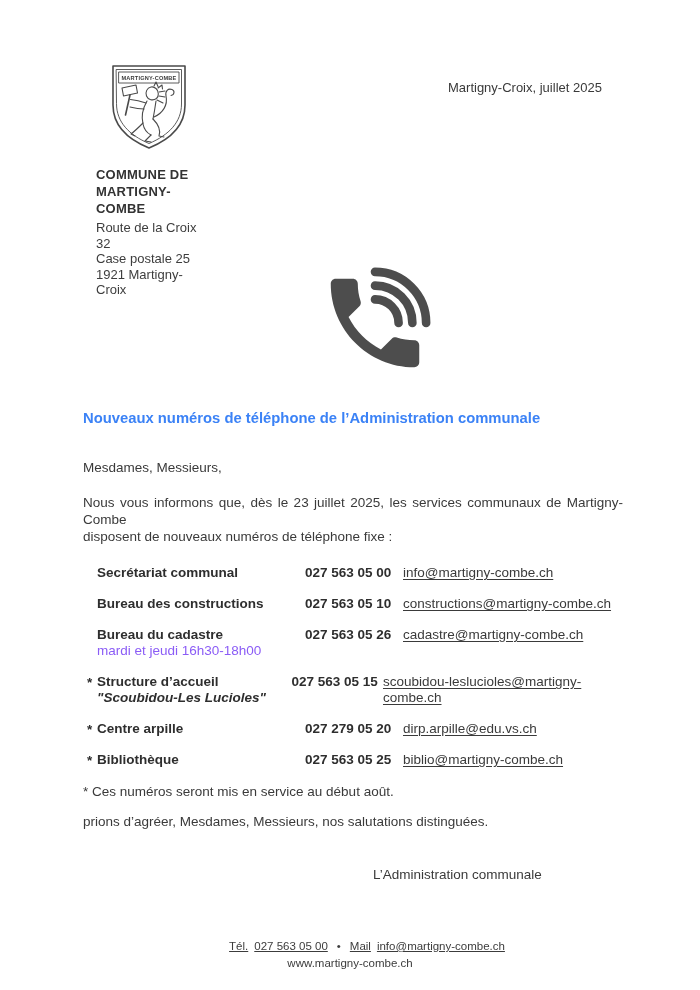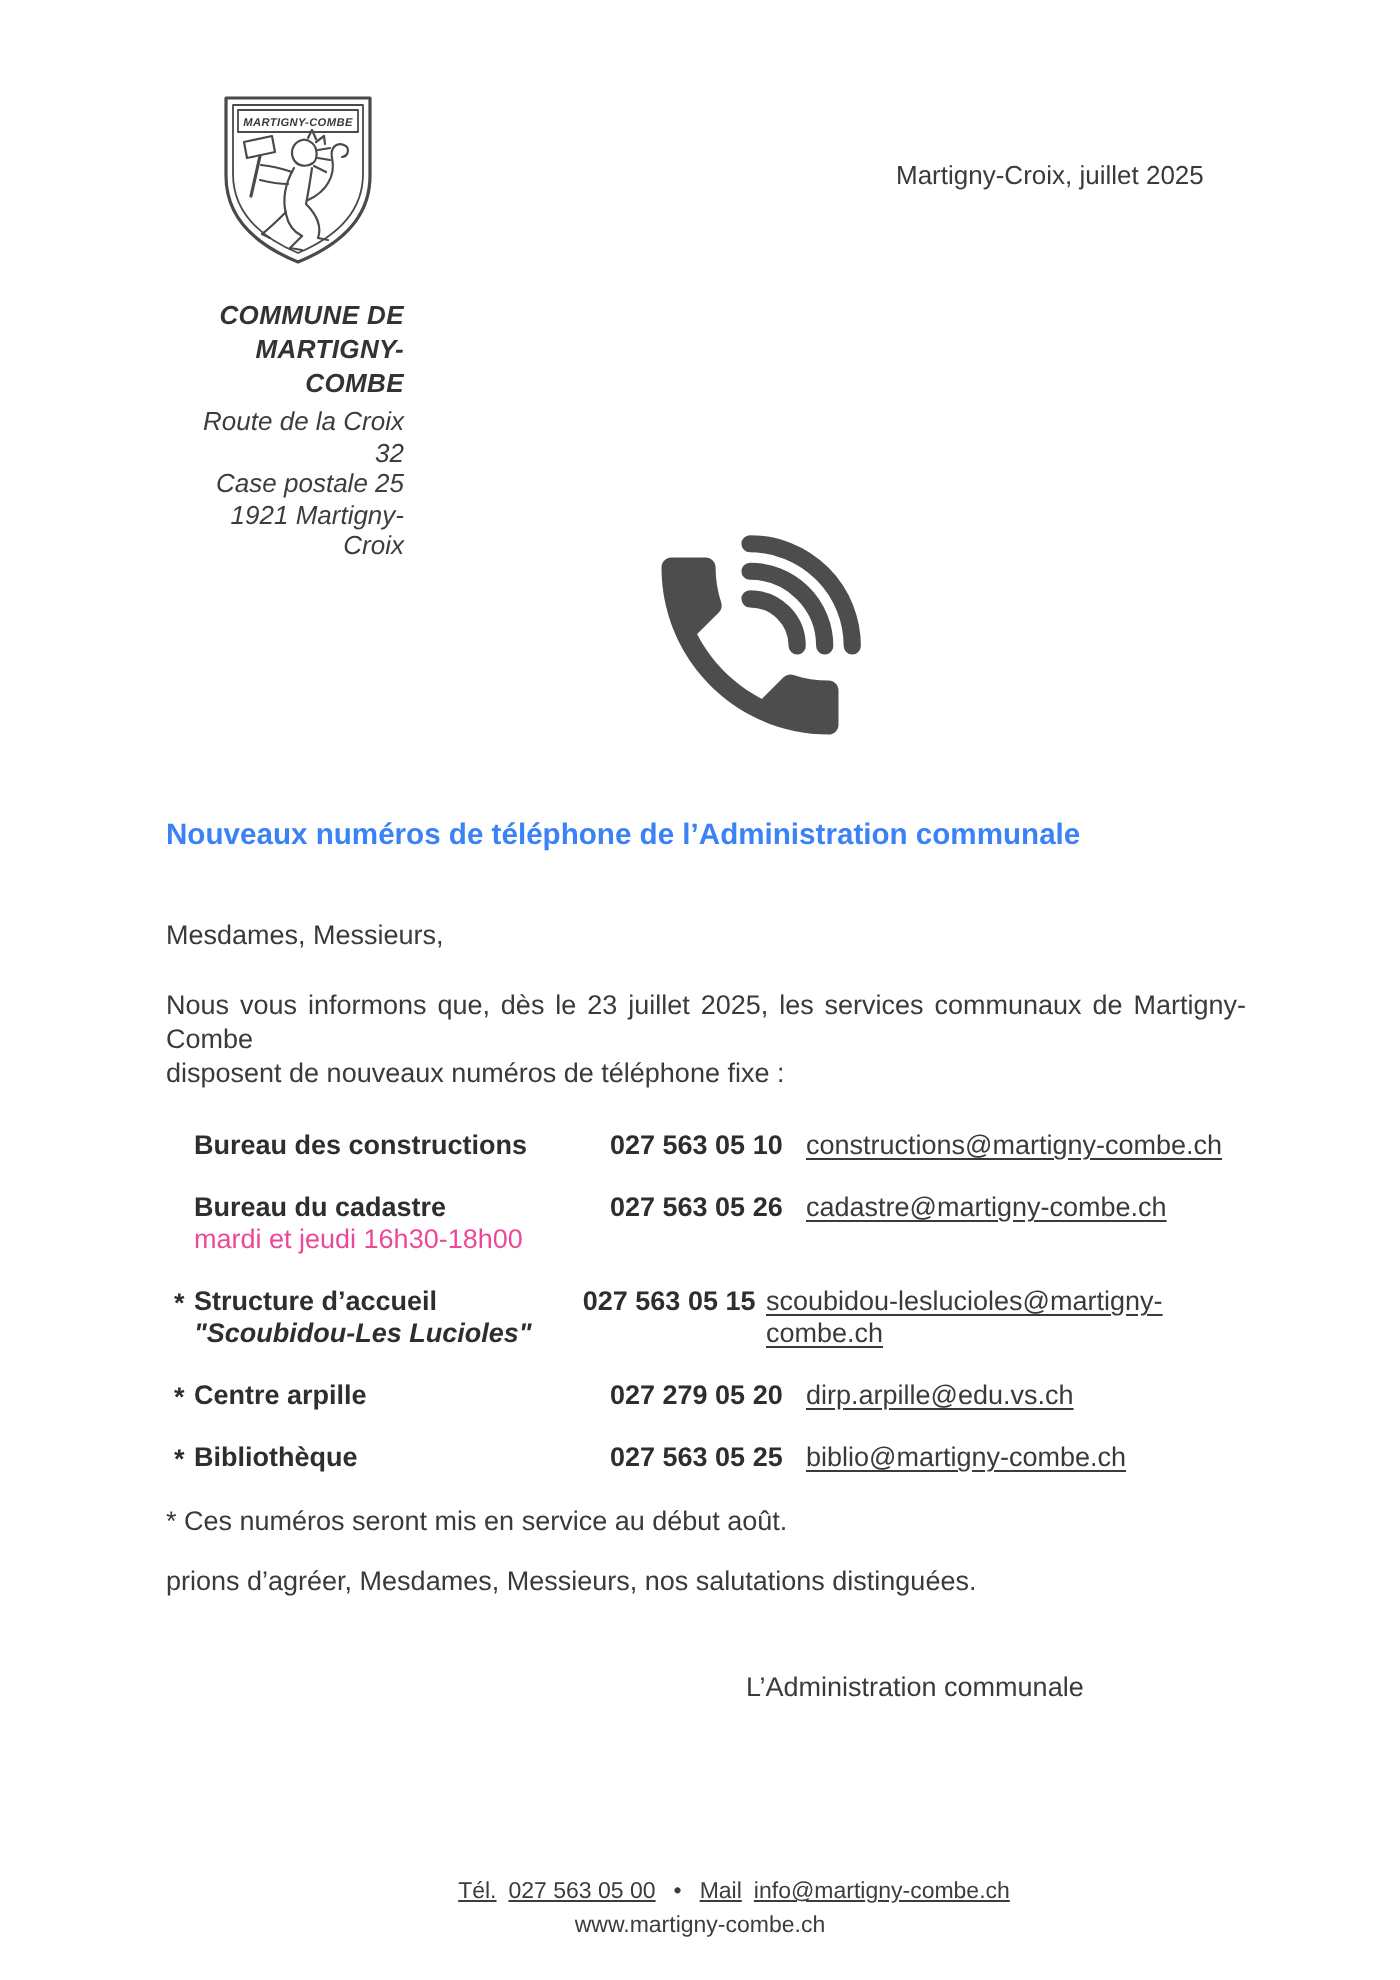--- a/index.html
+++ b/index.html
@@ -2,40 +2,40 @@
 <html><head>
 <meta charset="utf-8">
 <style>
   * { margin:0; padding:0; box-sizing:border-box; }
   html,body { background:#ffffff; }
   .page {
     position:relative; width:700px; height:990px; background:#ffffff;
     font-family:"Liberation Sans", sans-serif; color:#3a3a3a; overflow:hidden;
   }
   
-  .crest-block { position:absolute; left:96px; top:46px; width:106px; text-align:right;font-style:italic; }
+  .crest-block { position:absolute; left:96px; top:63px; width:106px; text-align:left; }
   .shield-svg { display:block; margin:0 auto; }
   .sender-name { margin-top:13px; font-size:13px; font-weight:bold; color:#333; line-height:17px; letter-spacing:.2px; }
   .sender-addr { margin-top:3px; font-size:13px; line-height:15.5px; color:#3d3d3d; }
   
   .dateline { position:absolute; left:448px; top:80px; font-size:13px; color:#3a3a3a; }
   
   .phone-art { position:absolute; left:316px; top:264px; }
   
   .content { position:absolute; left:83px; top:410px; width:540px; font-size:13.5px; line-height:17px; }
   .title { font-size:14.8px; font-weight:bold; color:#3b82f6; margin-bottom:32px; }
   .salutation { margin-bottom:18px; }
   .para { margin-bottom:20px; }
   .stretch { text-align:justify; text-align-last:justify; }
   
   .contacts { margin-bottom:0; }
   .contact-row { position:relative; display:flex; align-items:flex-start; margin-bottom:15px; }
   .contact-row .star { position:absolute; left:4px; top:0; font-weight:bold; color:#2e2e2e; }
   .cell-label { width:222px; padding-left:14px; font-weight:bold; color:#2e2e2e; line-height:16px; }
-  .cell-label .sub-normal { font-weight:normal; color:#ec4899; display:block; }
+  .cell-label .sub-normal { font-weight:normal; color:#8b5cf6; display:block; }
   .cell-label .sub-bolditalic { font-weight:bold; font-style:italic; color:#2e2e2e; display:block; }
   .cell-phone { width:98px; font-weight:bold; color:#2e2e2e; line-height:16px; white-space:nowrap; }
   .cell-email { line-height:16px; text-decoration:underline; text-underline-offset:2px; color:#3a3a3a; }
   .footnote { margin-top:10px; margin-bottom:13px; }
   .closing { margin-bottom:36px; }
   .signature { margin-left:290px; }
   
   .page-footer { position:absolute; left:0; right:0; top:938px; text-align:center; font-size:11.5px; line-height:17px; color:#3c3c3c; }
   .page-footer .line1 { margin-left:34px;text-decoration:underline; }
   .page-footer .gap-s { display:inline-block; width:6px; }
@@ -101,20 +101,26 @@
 
     <div class="salutation">Mesdames, Messieurs,</div>
 
     <div class="para">
       <div class="stretch">Nous vous informons que, dès le 23 juillet 2025, les services communaux de Martigny-Combe</div>
       <div>disposent de nouveaux numéros de téléphone fixe :</div>
     </div>
 
     <div class="contacts">
 
+      <div class="contact-row">
+        <span class="star"></span>
+        <div class="cell-label">Secrétariat communal</div>
+        <div class="cell-phone">027 563 05 00</div>
+        <div class="cell-email">info@martigny-combe.ch</div>
+      </div>
 
       <div class="contact-row">
         <span class="star"></span>
         <div class="cell-label">Bureau des constructions</div>
         <div class="cell-phone">027 563 05 10</div>
         <div class="cell-email">constructions@martigny-combe.ch</div>
       </div>
 
       <div class="contact-row">
         <span class="star"></span>

